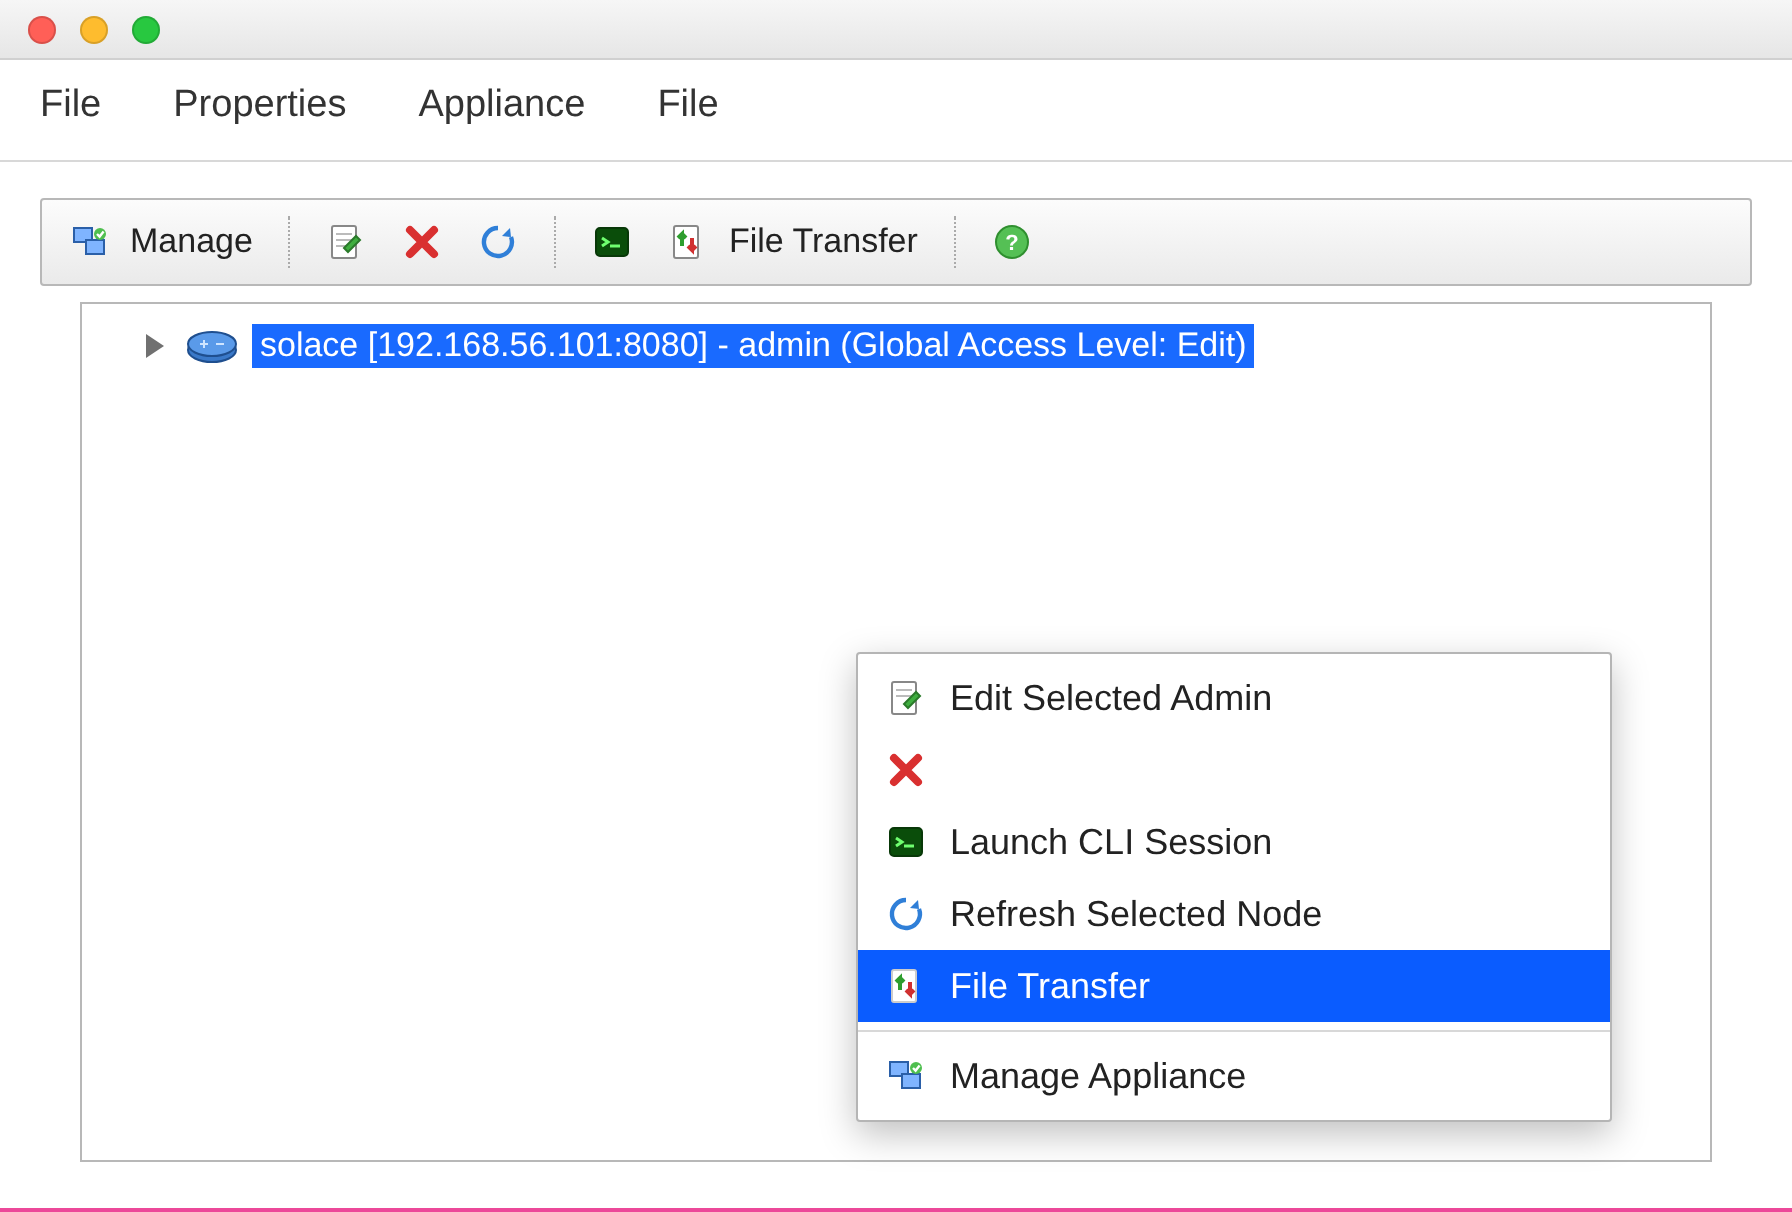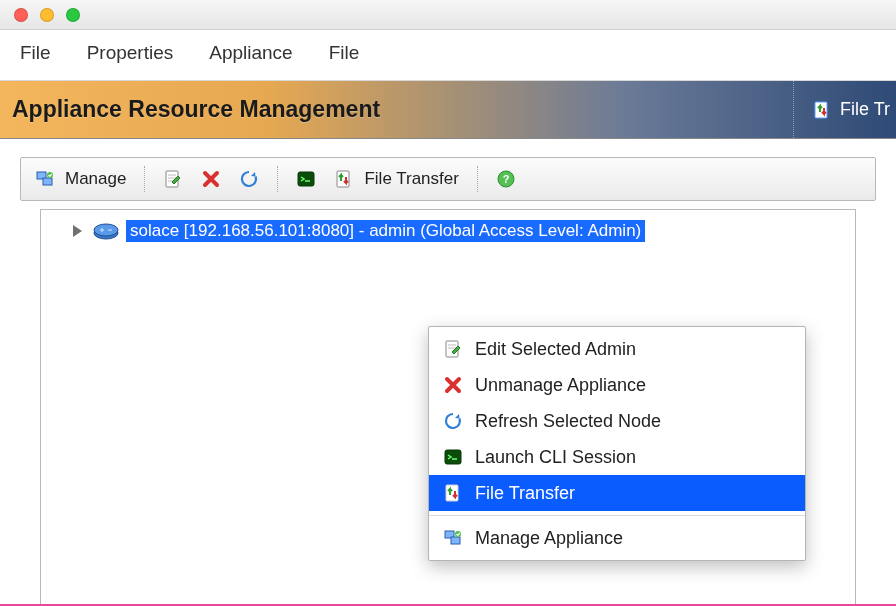--- a/index.html
+++ b/index.html
@@ -49,34 +49,20 @@
     <div class="dot green"></div>
   </div>
 
   <div class="menubar">
     <span>File</span>
     <span>Properties</span>
     <span>Appliance</span>
     <span>File</span>
   </div>
 
-  <div class="banner">
-    <div class="banner-title">Appliance Resource Management</div>
-    <div class="banner-right">
-      <span class="ic">
-        <svg viewBox="0 0 20 20" width="20" height="20">
-            <rect x="3" y="2" width="12" height="16" rx="1" fill="#fff"></rect>
-            <rect x="3" y="2" width="12" height="16" rx="1" fill="none" stroke="#5aa0ff" stroke-width="1"></rect>
-            <path d="M8 12 L8 6 L6 8 M8 6 L10 8" stroke="#2e9e2e" stroke-width="2" fill="none"></path>
-            <path d="M12 8 L12 14 L10 12 M12 14 L14 12" stroke="#d03030" stroke-width="2" fill="none"></path>
-          </svg>
-      </span>
-      <span>File Tr</span>
-    </div>
-  </div>
 
   <div class="toolbar-wrap">
     <div class="toolbar">
       <div class="tb-btn">
         <span class="ic">
           <svg viewBox="0 0 20 20" width="20" height="20">
               <rect x="2" y="3" width="9" height="7" fill="#7fb4ff" stroke="#2a5fa8"></rect>
               <rect x="8" y="9" width="9" height="7" fill="#7fb4ff" stroke="#2a5fa8"></rect>
               <circle cx="15" cy="6" r="3" fill="#4fbf4f"></circle>
               <path d="M13.5 6 L14.8 7.3 L16.8 4.8" stroke="#fff" stroke-width="1.2" fill="none"></path>
@@ -146,21 +132,21 @@
       <div class="tree-row" style="padding-left:24px;">
         <span class="arrow right"></span>
         <span class="ic" style="width:28px;flex-basis:28px;">
           <svg viewBox="0 0 28 20" width="28" height="20">
               <ellipse cx="14" cy="12" rx="12" ry="6" fill="#3a79c9" stroke="#1f4f8f"></ellipse>
               <ellipse cx="14" cy="9" rx="12" ry="6" fill="#5a9ae9" stroke="#1f4f8f"></ellipse>
               <path d="M8 9 L12 9 M10 7 L10 11" stroke="#cfe5ff" stroke-width="1"></path>
               <path d="M16 9 L20 9" stroke="#cfe5ff" stroke-width="1"></path>
             </svg>
         </span>
-        <span class="sel">solace [192.168.56.101:8080] - admin (Global Access Level: Admin)</span>
+        <span class="sel">solace [192.168.56.101:8080] - admin (Global Access Level: Edit)</span>
       </div>
     </div>
   </div>
 
   <div class="ctx">
     <div class="ctx-item">
       <span class="ic">
         <svg viewBox="0 0 20 20" width="20" height="20">
             <rect x="3" y="2" width="12" height="16" rx="1" fill="#fff" stroke="#888"></rect>
             <line x1="5" y1="6" x2="13" y2="6" stroke="#bbb"></line>
@@ -169,40 +155,39 @@
           </svg>
       </span>
       <span>Edit Selected Admin</span>
     </div>
     <div class="ctx-item">
       <span class="ic">
         <svg viewBox="0 0 20 20" width="20" height="20">
             <path d="M4 4 L16 16 M16 4 L4 16" stroke="#d93030" stroke-width="4" stroke-linecap="round"></path>
           </svg>
       </span>
-      <span>Unmanage Appliance</span>
-    </div>
-    <div class="ctx-item">
-      <span class="ic">
-        <svg viewBox="0 0 20 20" width="20" height="20">
-            <path d="M10 3 a7 7 0 1 0 6.5 4.5" fill="none" stroke="#2f7fd8" stroke-width="2.2"></path>
-            <path d="M16 3 L16.5 7.5 L12 7" fill="#2f7fd8"></path>
-          </svg>
-      </span>
-      <span>Refresh Selected Node</span>
     </div>
     <div class="ctx-item">
       <span class="ic">
         <svg viewBox="0 0 20 20" width="20" height="20">
             <rect x="2" y="3" width="16" height="14" rx="2" fill="#0a4d0a" stroke="#083808"></rect>
             <path d="M5 8 L8 10 L5 12" stroke="#6fff6f" stroke-width="1.5" fill="none"></path>
             <line x1="9" y1="12" x2="14" y2="12" stroke="#6fff6f" stroke-width="1.5"></line>
           </svg>
       </span>
       <span>Launch CLI Session</span>
+    </div>
+    <div class="ctx-item">
+      <span class="ic">
+        <svg viewBox="0 0 20 20" width="20" height="20">
+            <path d="M10 3 a7 7 0 1 0 6.5 4.5" fill="none" stroke="#2f7fd8" stroke-width="2.2"></path>
+            <path d="M16 3 L16.5 7.5 L12 7" fill="#2f7fd8"></path>
+          </svg>
+      </span>
+      <span>Refresh Selected Node</span>
     </div>
     <div class="ctx-item hl">
       <span class="ic">
         <svg viewBox="0 0 20 20" width="20" height="20">
             <rect x="3" y="2" width="12" height="16" rx="1" fill="#fff" stroke="#ccc"></rect>
             <path d="M7 12 L7 6 L5 8 M7 6 L9 8" stroke="#2e9e2e" stroke-width="2" fill="none"></path>
             <path d="M12 8 L12 14 L10 12 M12 14 L14 12" stroke="#d03030" stroke-width="2" fill="none"></path>
           </svg>
       </span>
       <span>File Transfer</span>

